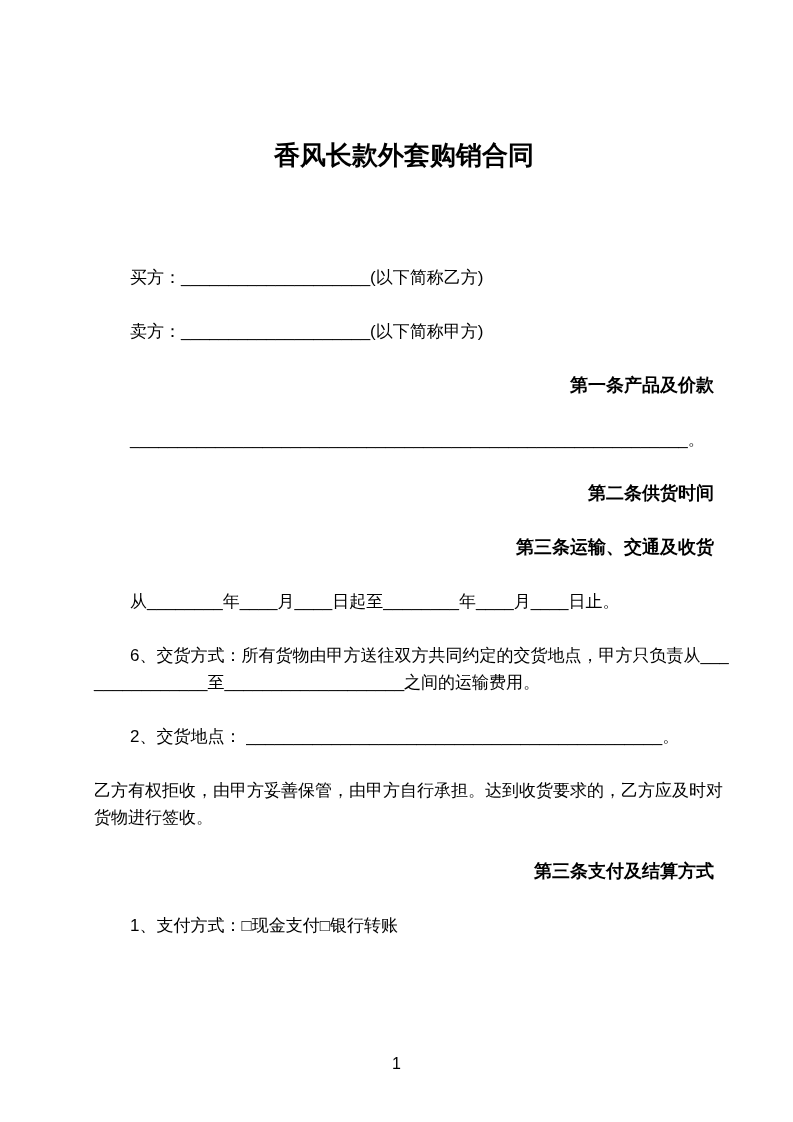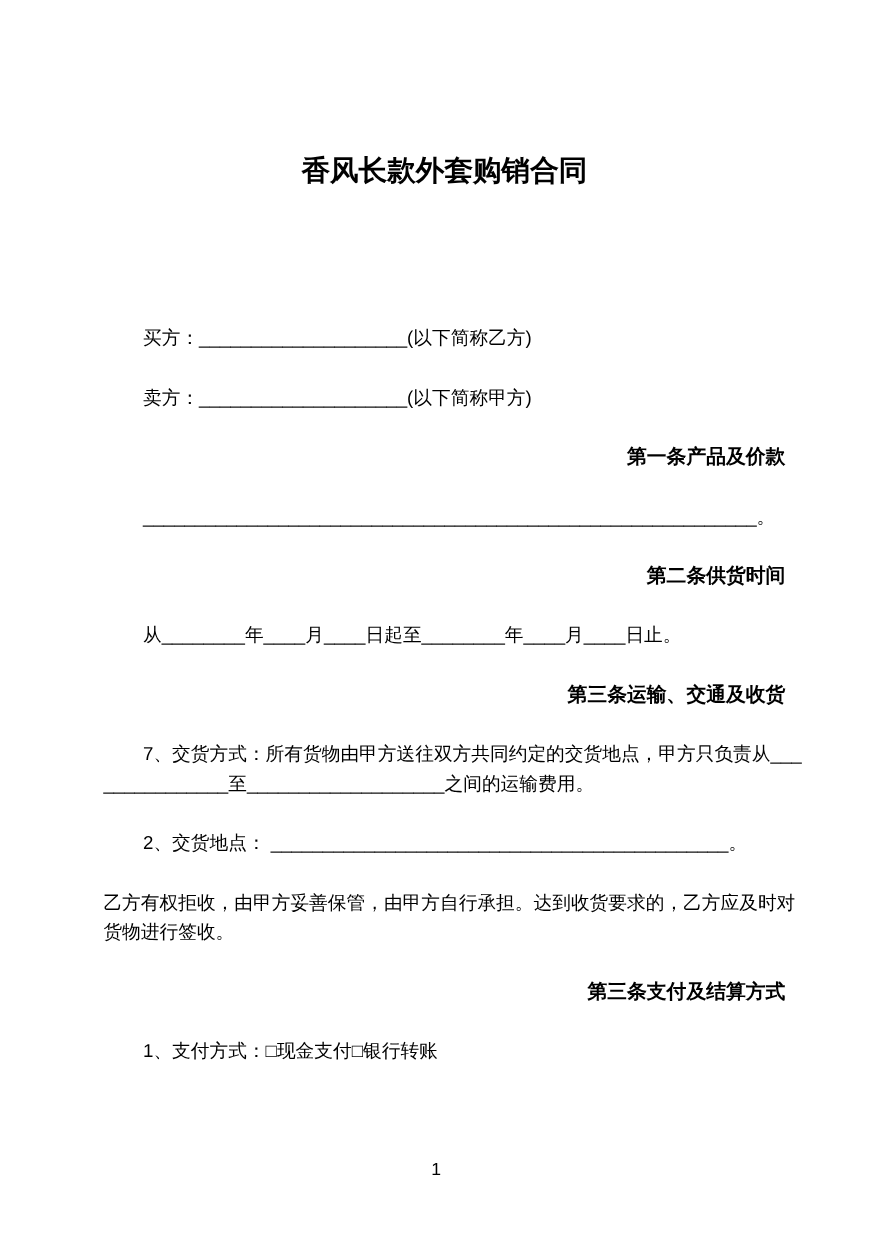--- a/index.html
+++ b/index.html
@@ -17,21 +17,21 @@
     font-family: "Liberation Sans", sans-serif;
     box-sizing: border-box;
     padding: 136px 79px 0 94px;
     overflow: hidden;
   }
   .doc-title {
     font-size: 26px;
     font-weight: bold;
     text-align: center;
     line-height: 38px;
-    margin: 0 0 120px 0;
+    margin: 0 0 90px 0;
     white-space: nowrap;
   }
   .para {
     margin: 0 0 27px 0;
     font-size: 17px;
     line-height: 27px;
     white-space: pre;
   }
   .indent {
     text-indent: 36px;
@@ -61,25 +61,25 @@
   <div class="para indent">买方：____________________(以下简称乙方)</div>
 
   <div class="para indent">卖方：____________________(以下简称甲方)</div>
 
   <div class="para indent heading">第一条产品及价款</div>
 
   <div class="para indent">___________________________________________________________。</div>
 
   <div class="para indent heading">第二条供货时间</div>
 
+  <div class="para indent heading">第三条运输、交通及收货</div>
+
   <div class="para indent">从________年____月____日起至________年____月____日止。</div>
 
-  <div class="para indent heading">第三条运输、交通及收货</div>
-
-  <div class="para indent" style="margin-bottom:0;">7、交货方式：所有货物由甲方送往双方共同约定的交货地点，甲方只负责从___</div>
+  <div class="para indent" style="margin-bottom:0;">6、交货方式：所有货物由甲方送往双方共同约定的交货地点，甲方只负责从___</div>
 
   <div class="para">____________至___________________之间的运输费用。</div>
 
   <div class="para indent">2、交货地点： ____________________________________________。</div>
 
 
   <div class="para" style="margin-bottom:0;">乙方有权拒收，由甲方妥善保管，由甲方自行承担。达到收货要求的，乙方应及时对</div>
 
   <div class="para">货物进行签收。</div>
 

